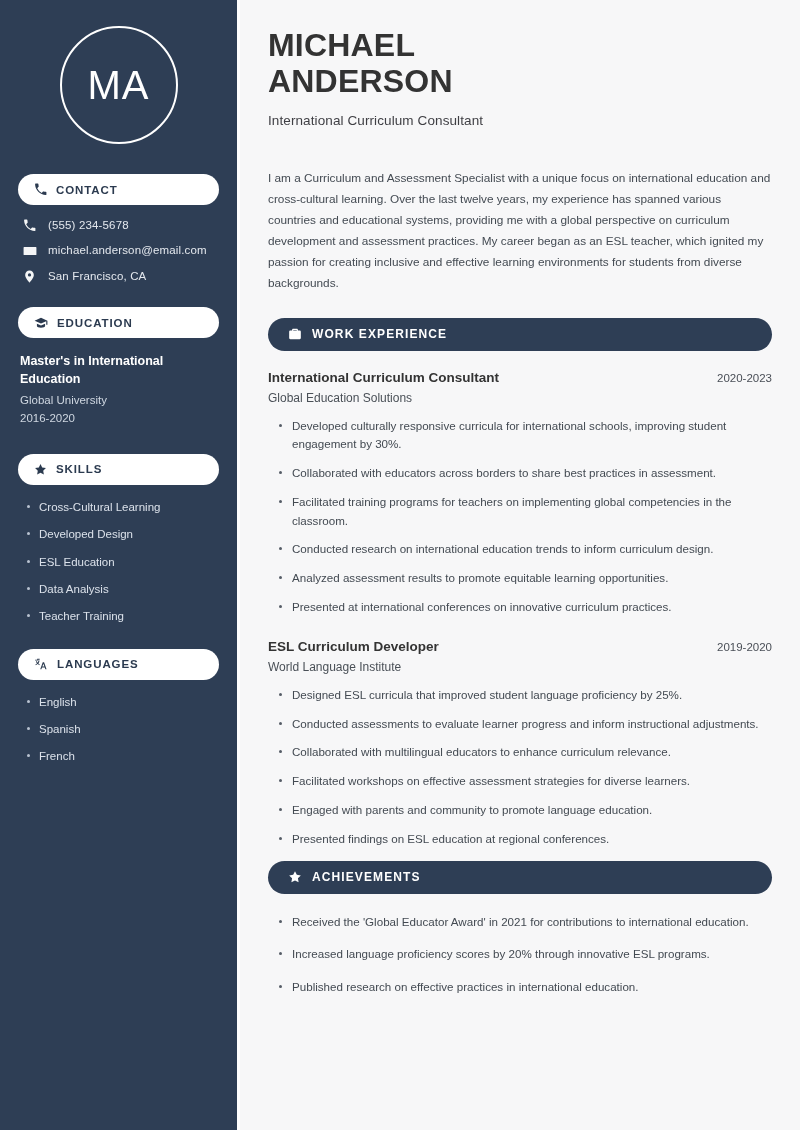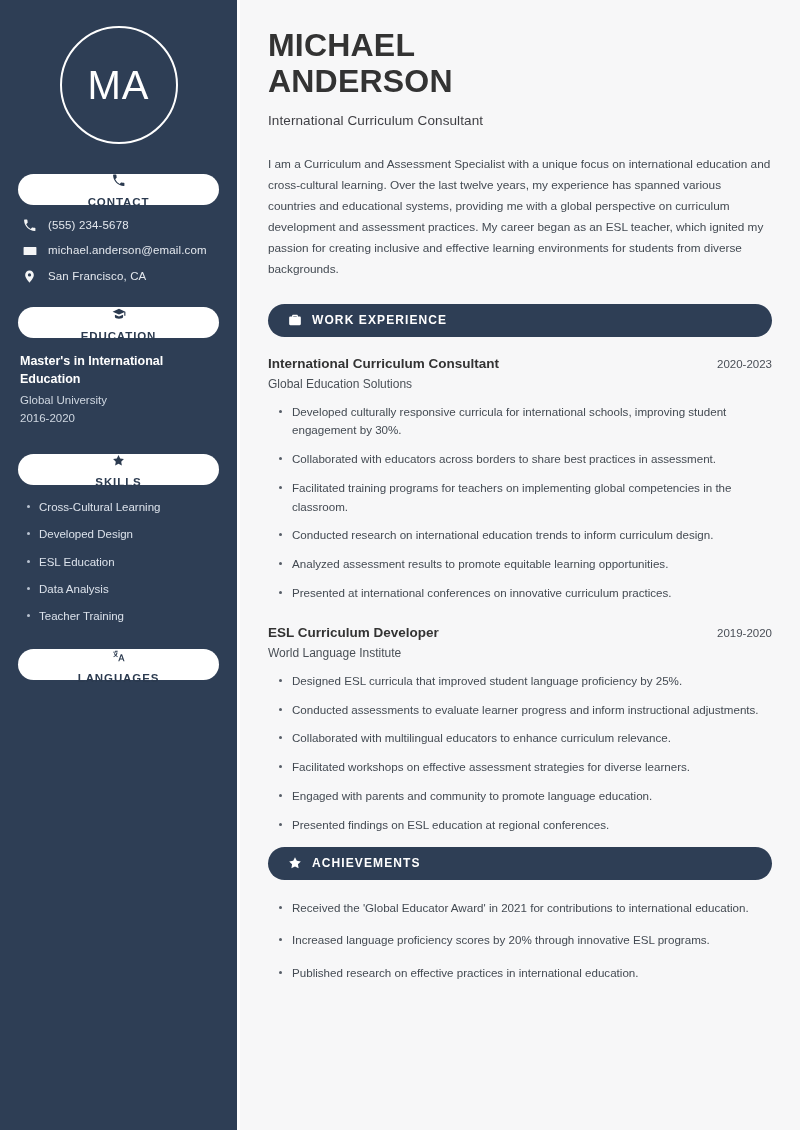--- a/index.html
+++ b/index.html
@@ -55,21 +55,20 @@
 
   .pill {
     background: #ffffff;
     border-radius: 999px;
     height: 31px;
     display: flex;
     align-items: center;
     gap: 9px;
     padding: 0 16px;
     margin-bottom: 14px;
-    flex-direction: column;
   }
   .pill-label {
     color: #2b3a4f;
     font-size: 11.5px;
     font-weight: bold;
     letter-spacing: 0.9px;
   }
   .pill-icon {
     display: flex;
     align-items: center;
@@ -167,21 +166,21 @@
     font-size: 13.5px;
     color: #3f3f44;
     margin-top: 13px;
     letter-spacing: 0.1px;
   }
 
   .summary {
     font-size: 11.8px;
     color: #434a52;
     line-height: 1.78;
-    margin-top: 26px;
+    margin-top: 40px;
     margin-bottom: 24px;
   }
 
   .section-bar {
     background: #2e3e55;
     border-radius: 999px;
     height: 33px;
     display: flex;
     align-items: center;
     gap: 10px;
@@ -328,20 +327,25 @@
 
     <div class="pill">
       <span class="pill-icon">
         <svg width="14" height="14" viewBox="0 0 24 24" fill="currentColor">
             <path d="M2.5 3h7.2v1.7H7.2v1.5h2.3c-.2 2-.9 3.6-2 4.9.7.6 1.5 1 2.3 1.3l-.6 1.6c-1.1-.4-2.1-1-2.9-1.8-.9.8-2 1.4-3.2 1.8l-.6-1.6c1-.3 1.9-.8 2.6-1.4-.8-1-1.4-2.2-1.7-3.6h1.7c.2.9.6 1.7 1.1 2.4.7-.9 1.2-2 1.4-3.6H1.9V4.7h3.6V3h-3zM15 9.2h2.3l4.2 11.8h-2l-1-2.9h-4.8l-1 2.9h-2L15 9.2zm1.1 2.3l-1.7 4.9h3.4l-1.7-4.9z"></path>
           </svg>
       </span>
       <span class="pill-label">LANGUAGES</span>
     </div>
 
+    <ul class="side-list">
+      <li>English</li>
+      <li>Spanish</li>
+      <li>French</li>
+    </ul>
 
   </aside>
 
   <div class="divider-gap"></div>
 
   <main class="main">
 
     <h1 class="name">
       <span>MICHAEL</span><br>
       <span>ANDERSON</span>

